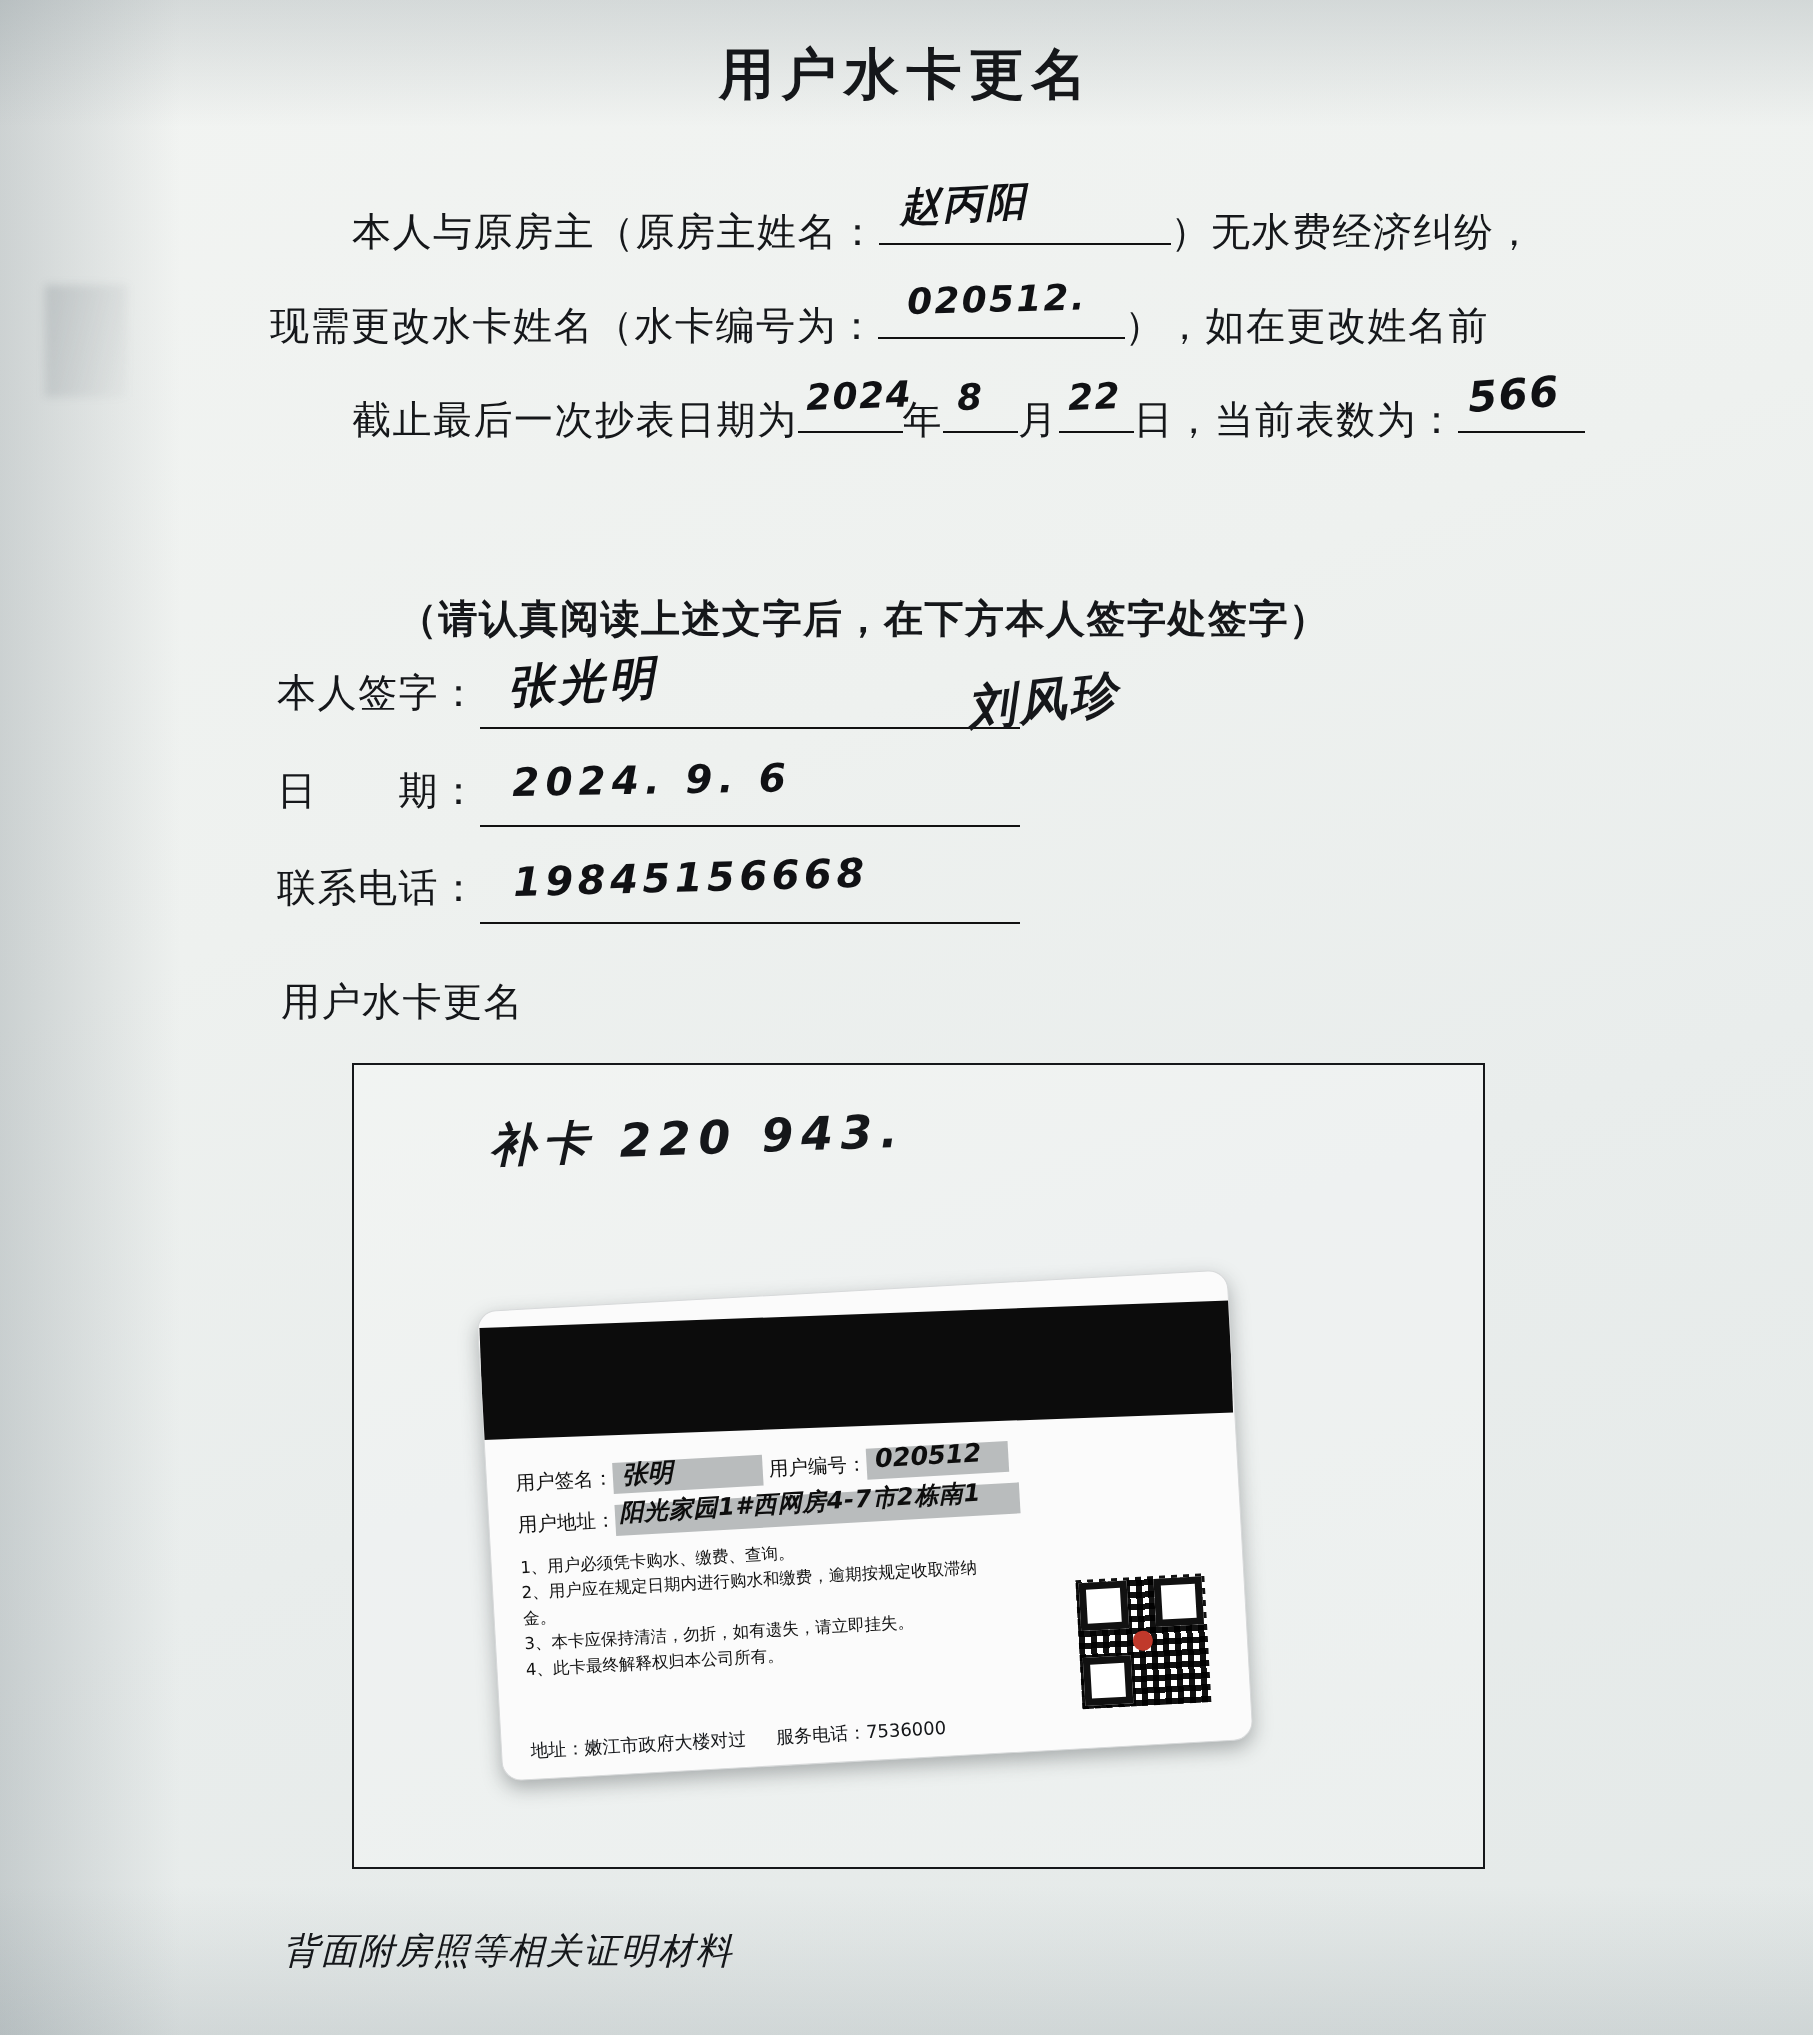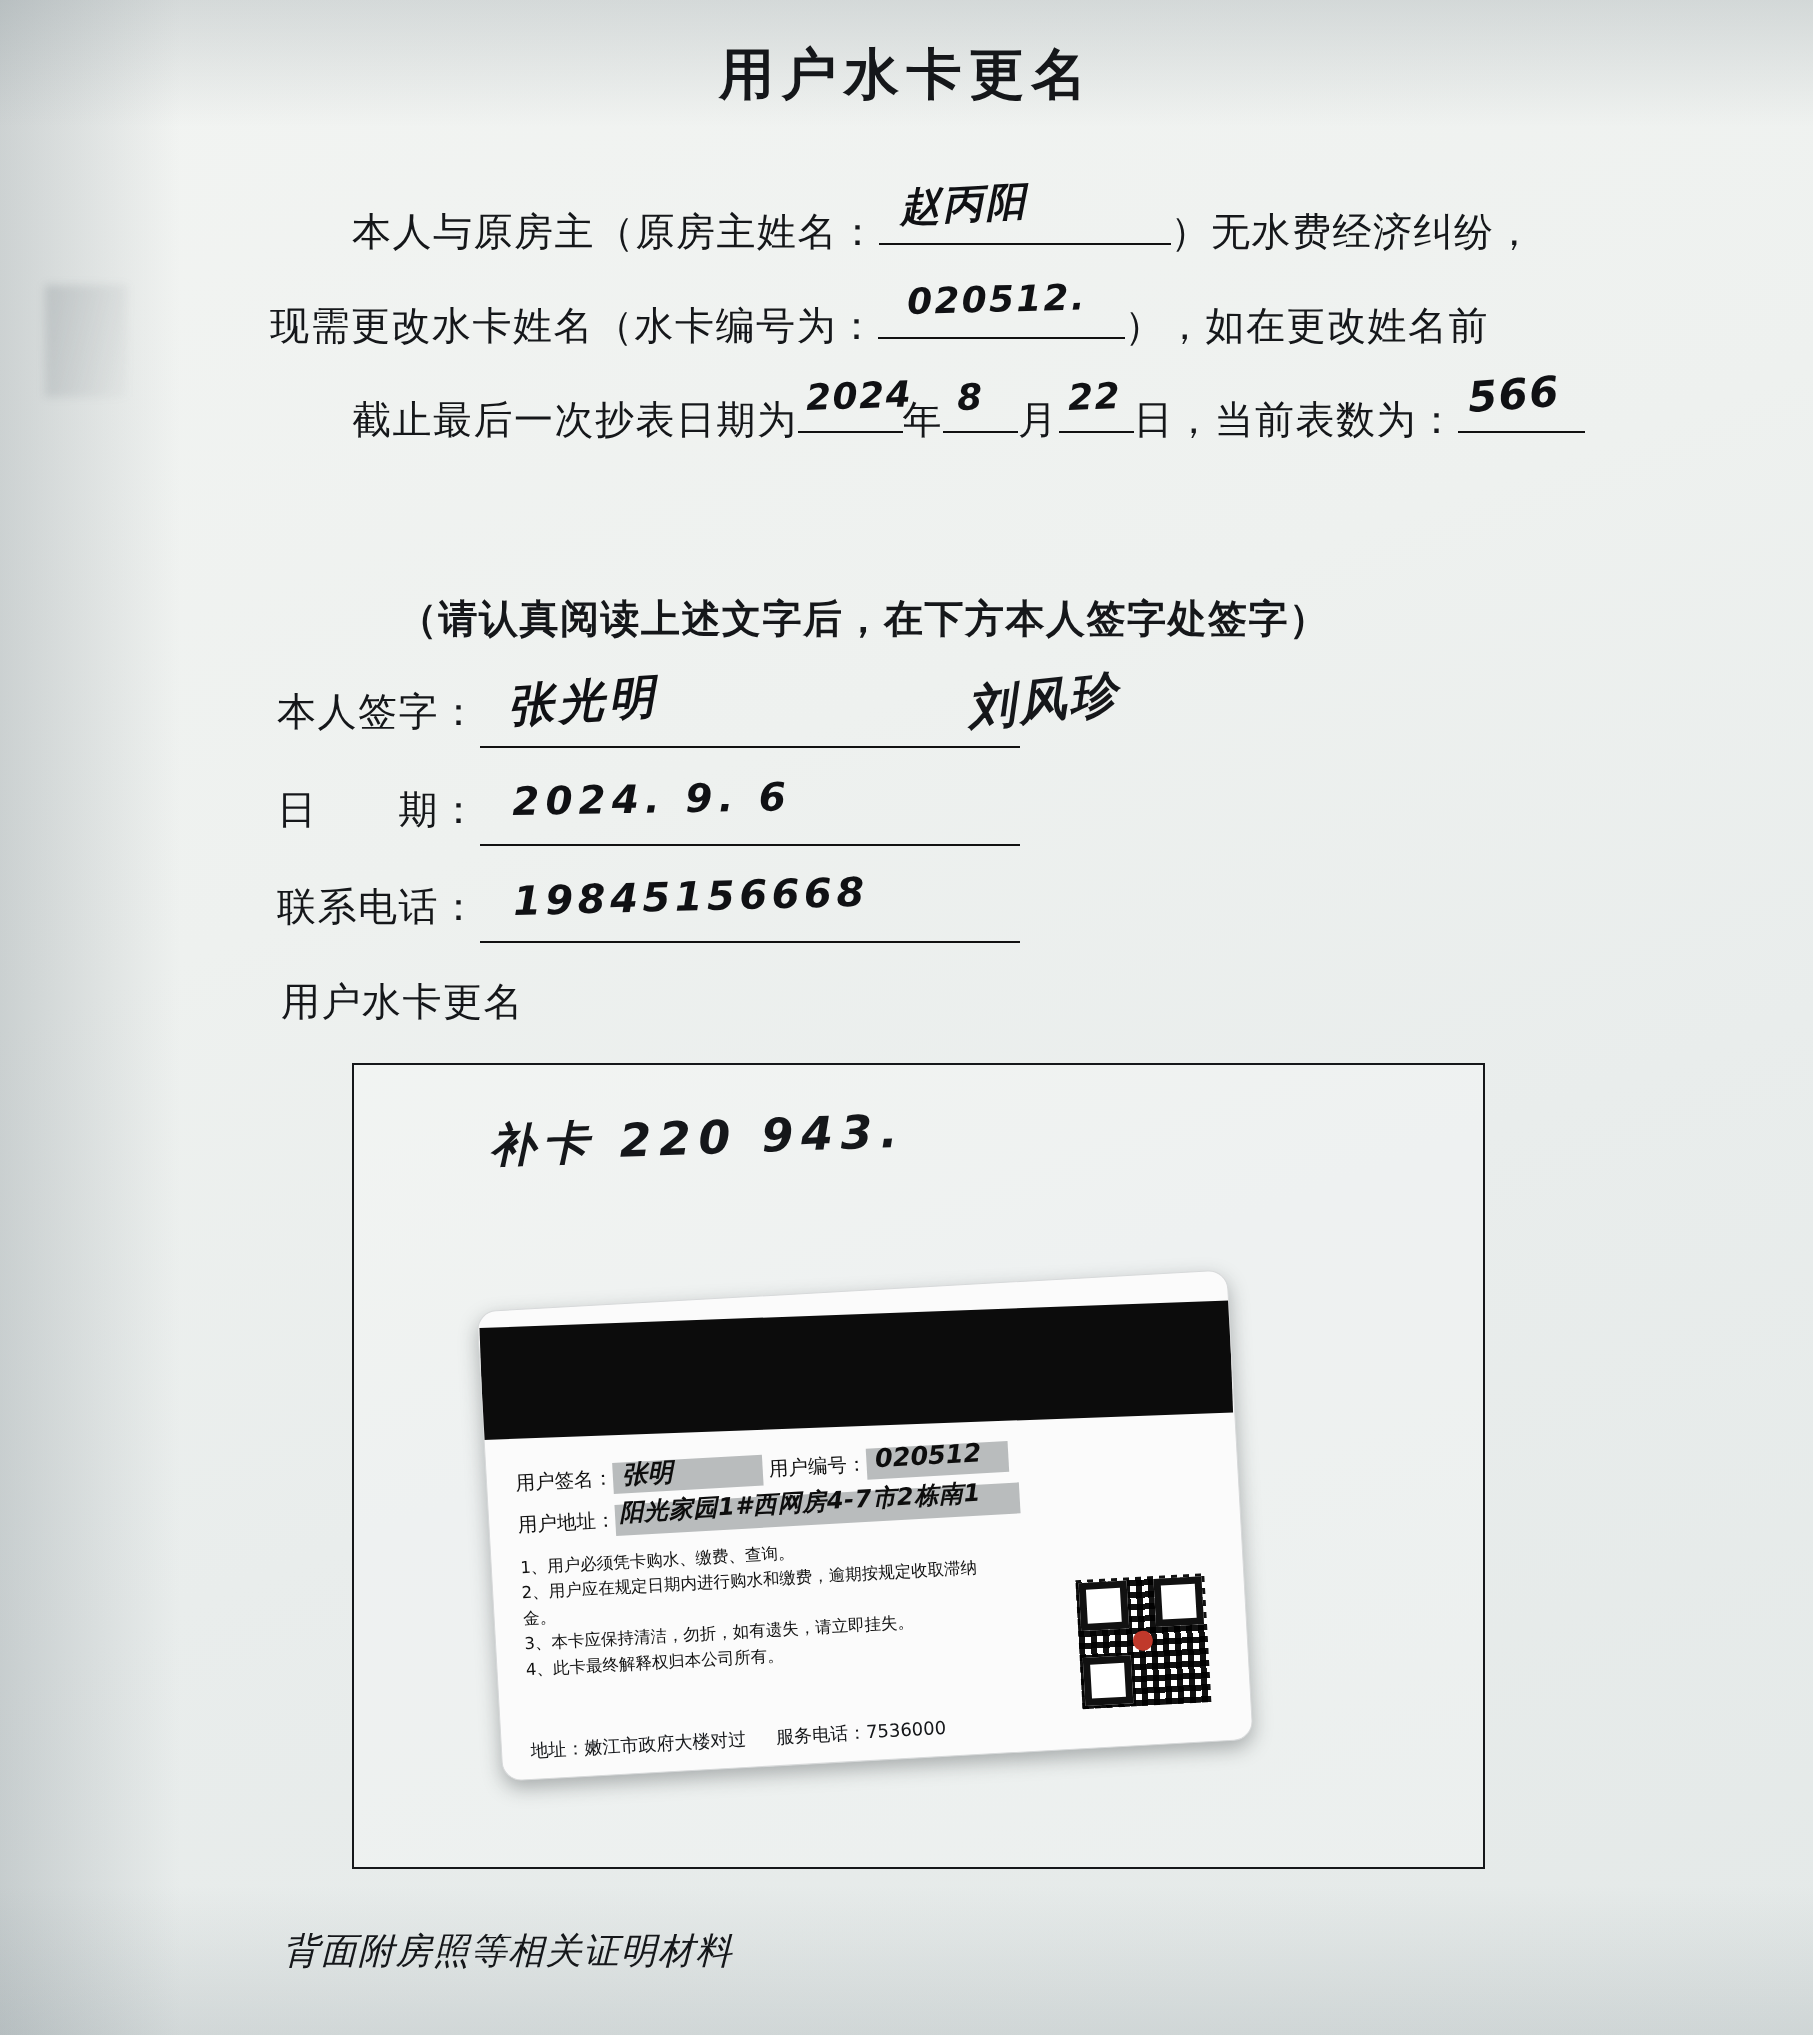--- a/index.html
+++ b/index.html
@@ -126,21 +126,21 @@
     top: 592px;
     font-size: 39px;
     font-weight: bold;
     letter-spacing: 1.5px;
     margin-left: 46px;
   }
 
   .field-rows {
     position: absolute;
     left: 277px;
-    top: 676px;
+    top: 657px;
     width: 1125px;
   }
   .field-row {
     position: relative;
     font-size: 39px;
     line-height: 72px;
     margin-bottom: 25.5px;
     white-space: nowrap;
   }
   .field-label { letter-spacing: 1.5px; }

